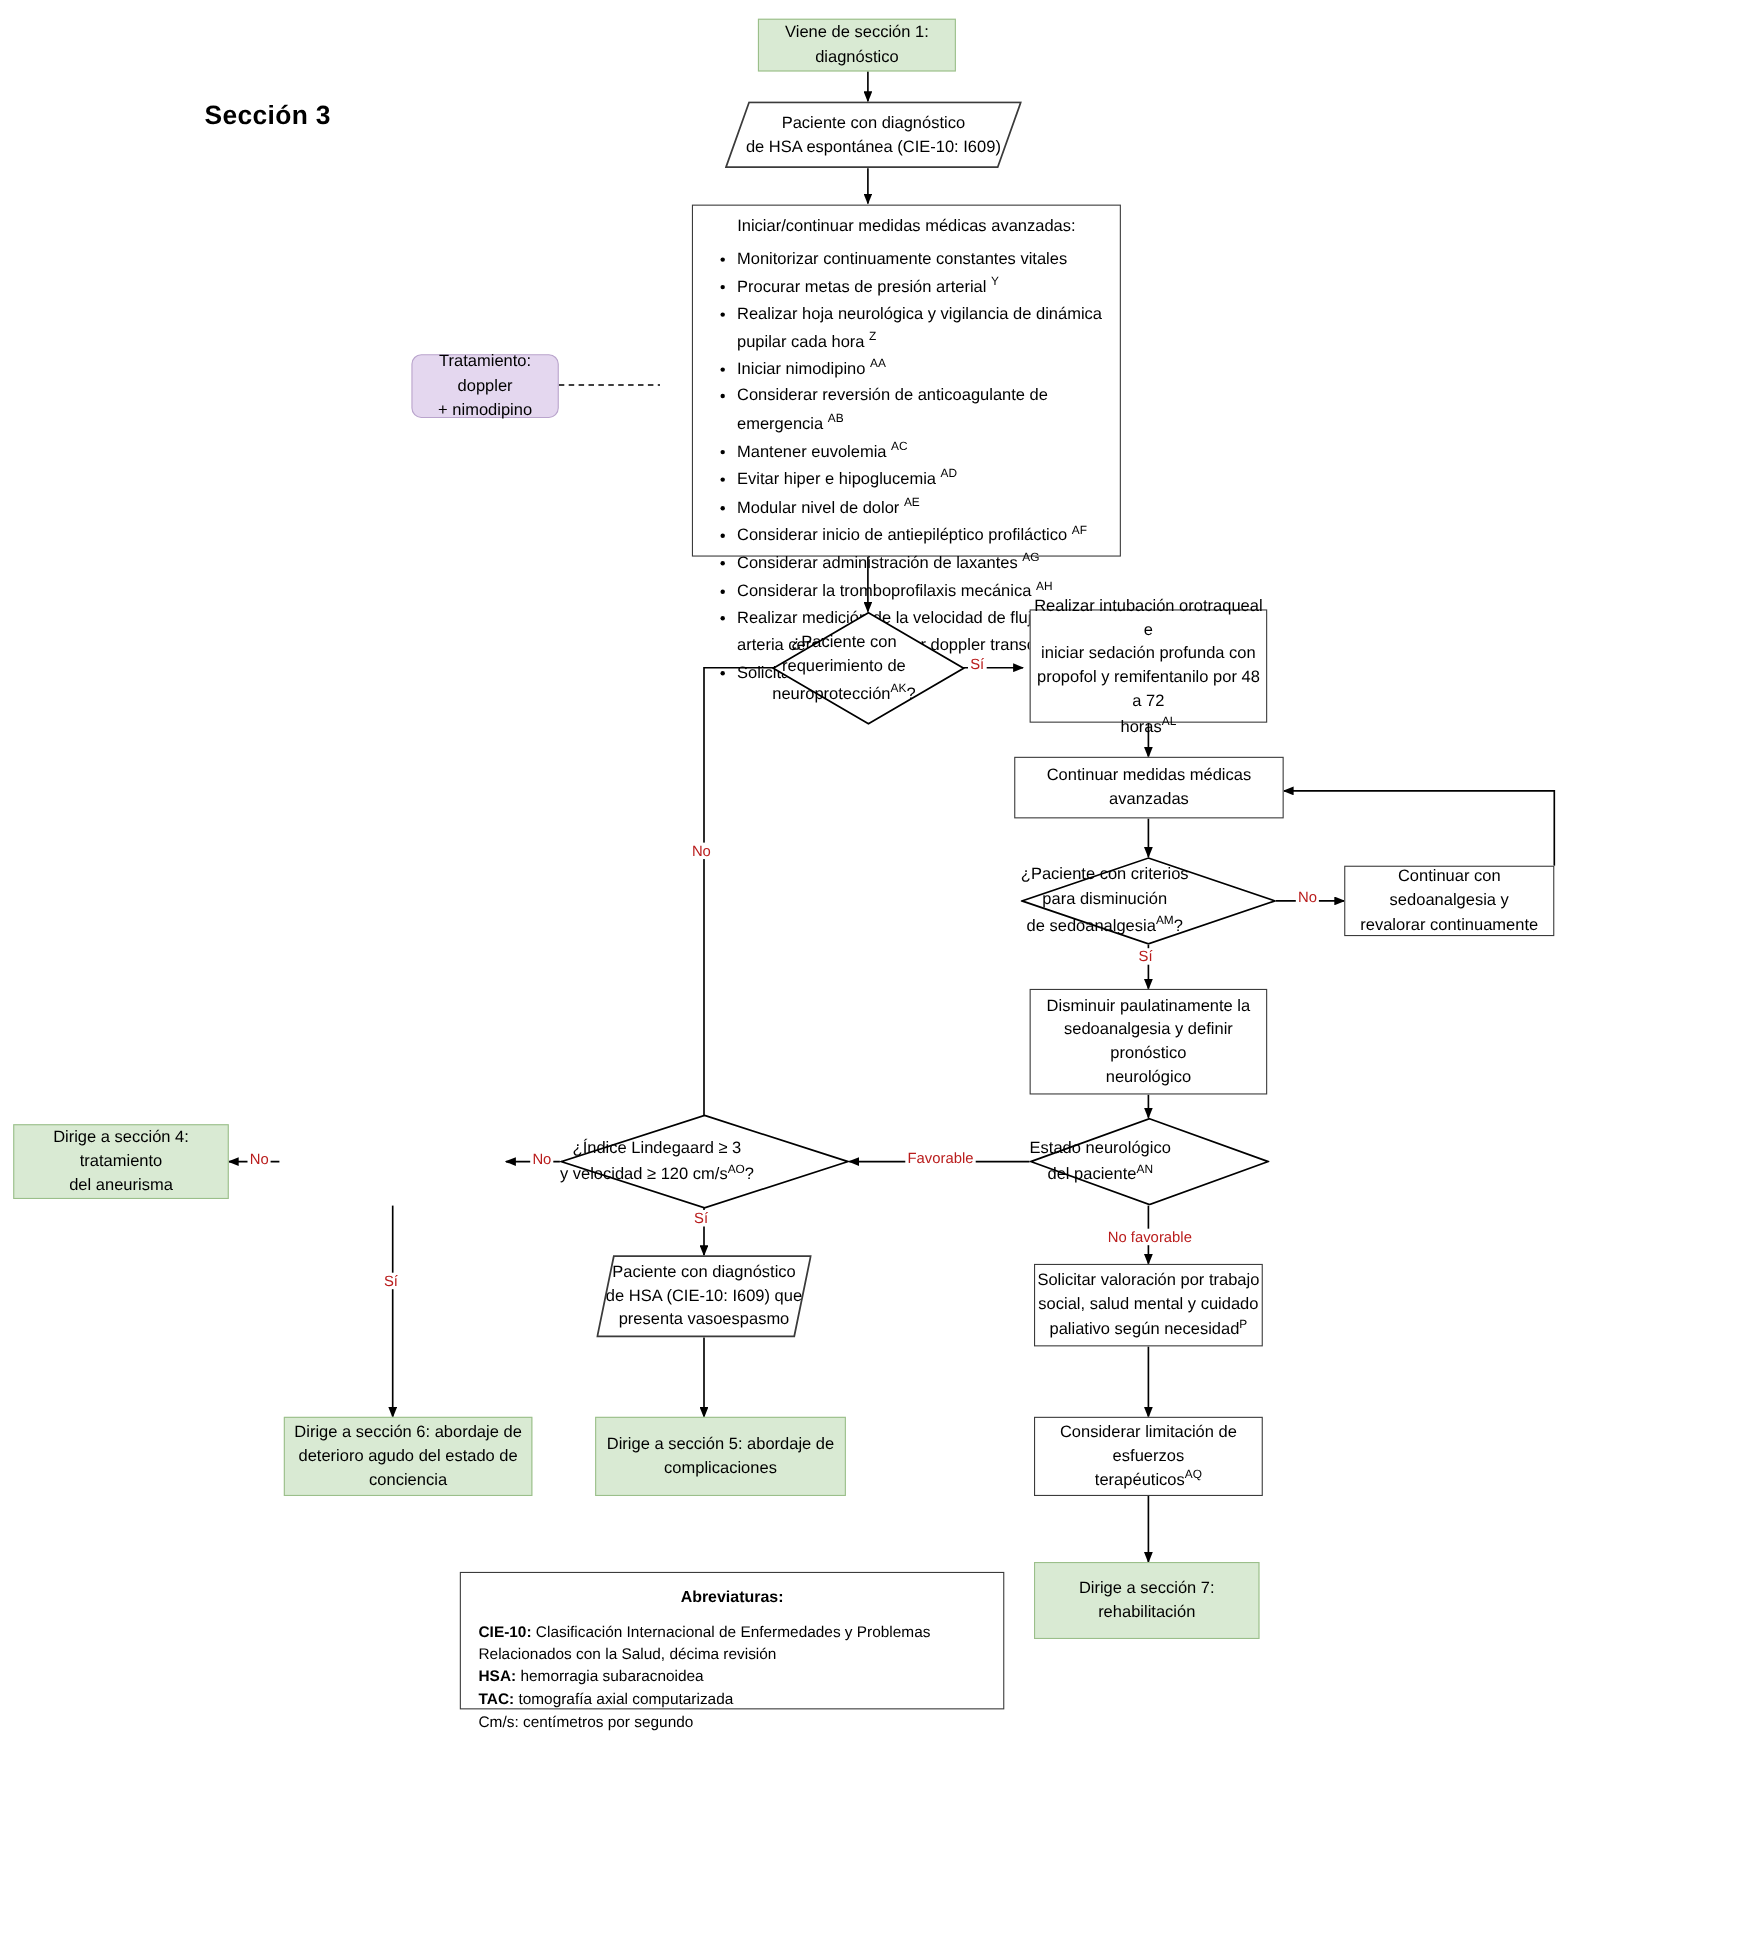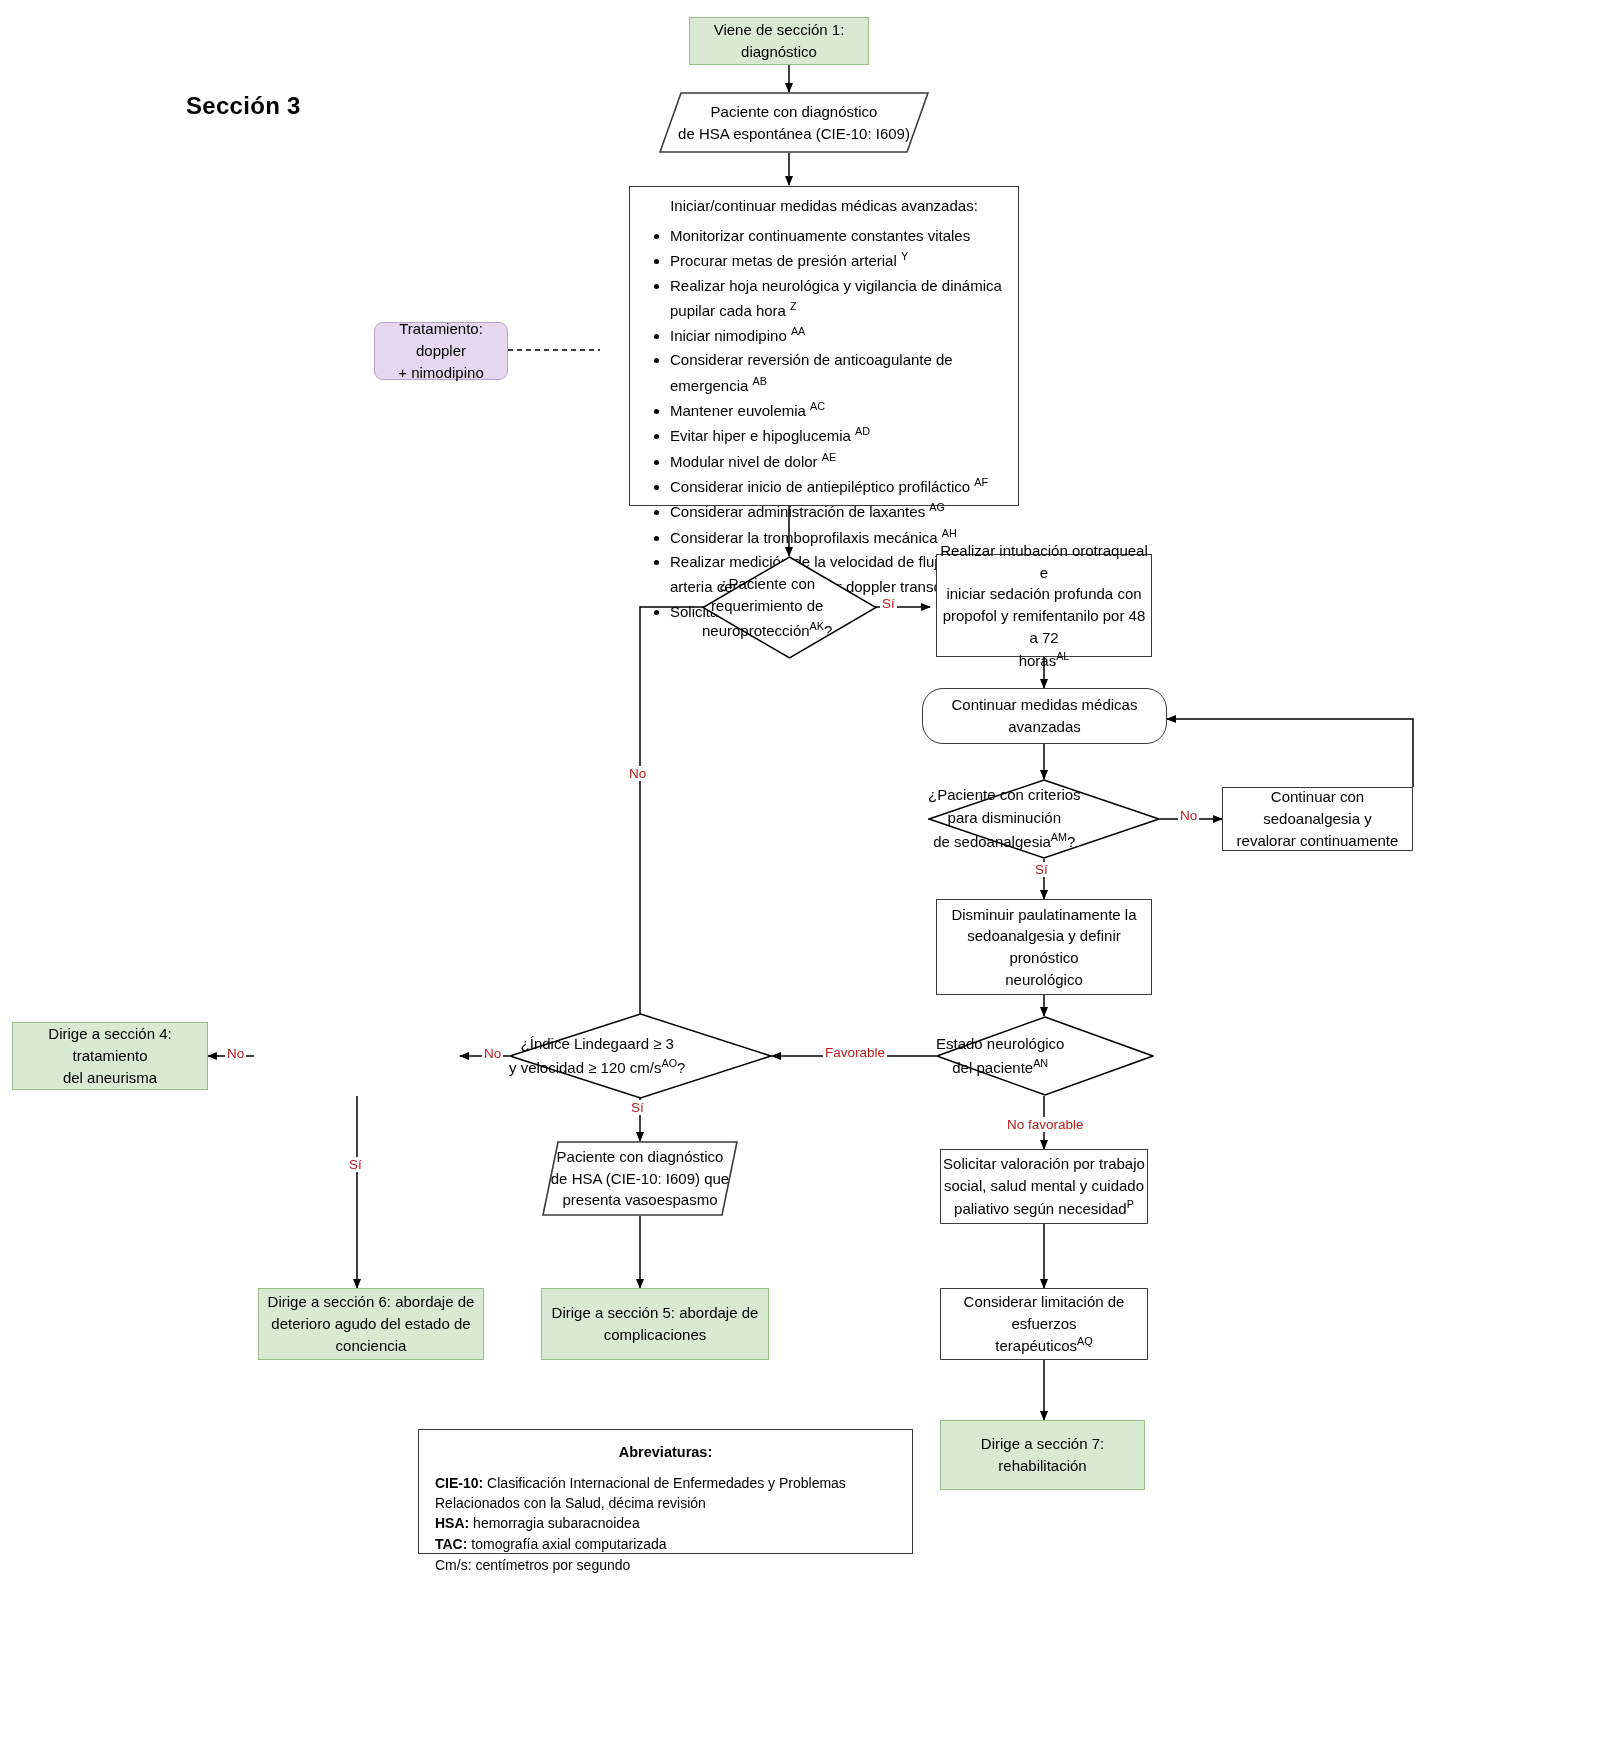--- a/index.html
+++ b/index.html
@@ -217,21 +217,21 @@
 
   <div class="node proc" style="left:936px;top:554px;width:216px;height:103px;">
     <div>
       <div>Realizar intubación orotraqueal e</div>
       <div>iniciar sedación profunda con</div>
       <div>propofol y remifentanilo por 48 a 72</div>
       <div><span>horas</span><sup>AL</sup></div>
     </div>
   </div>
 
-  <div class="node proc" style="left:922px;top:688px;width:245px;height:56px;border-radius:21px;">Continuar medidas médicas avanzadas</div>
+  <div class="node proc" style="left:922px;top:688px;width:245px;height:56px;">Continuar medidas médicas avanzadas</div>
 
   <div class="dia" style="left:928px;top:779px;width:232px;height:80px;">
     <svg width="232" height="80" viewBox="0 0 232 80">
       <polygon points="116,1 231,40 116,79 1,40" fill="#fff" stroke="#000" stroke-width="1.5"></polygon>
     </svg>
     <div class="dtxt">
       <div>
         <div>¿Paciente con criterios</div>
         <div>para disminución</div>
         <div><span>de sedoanalgesia</span><sup>AM</sup><span>?</span></div>

